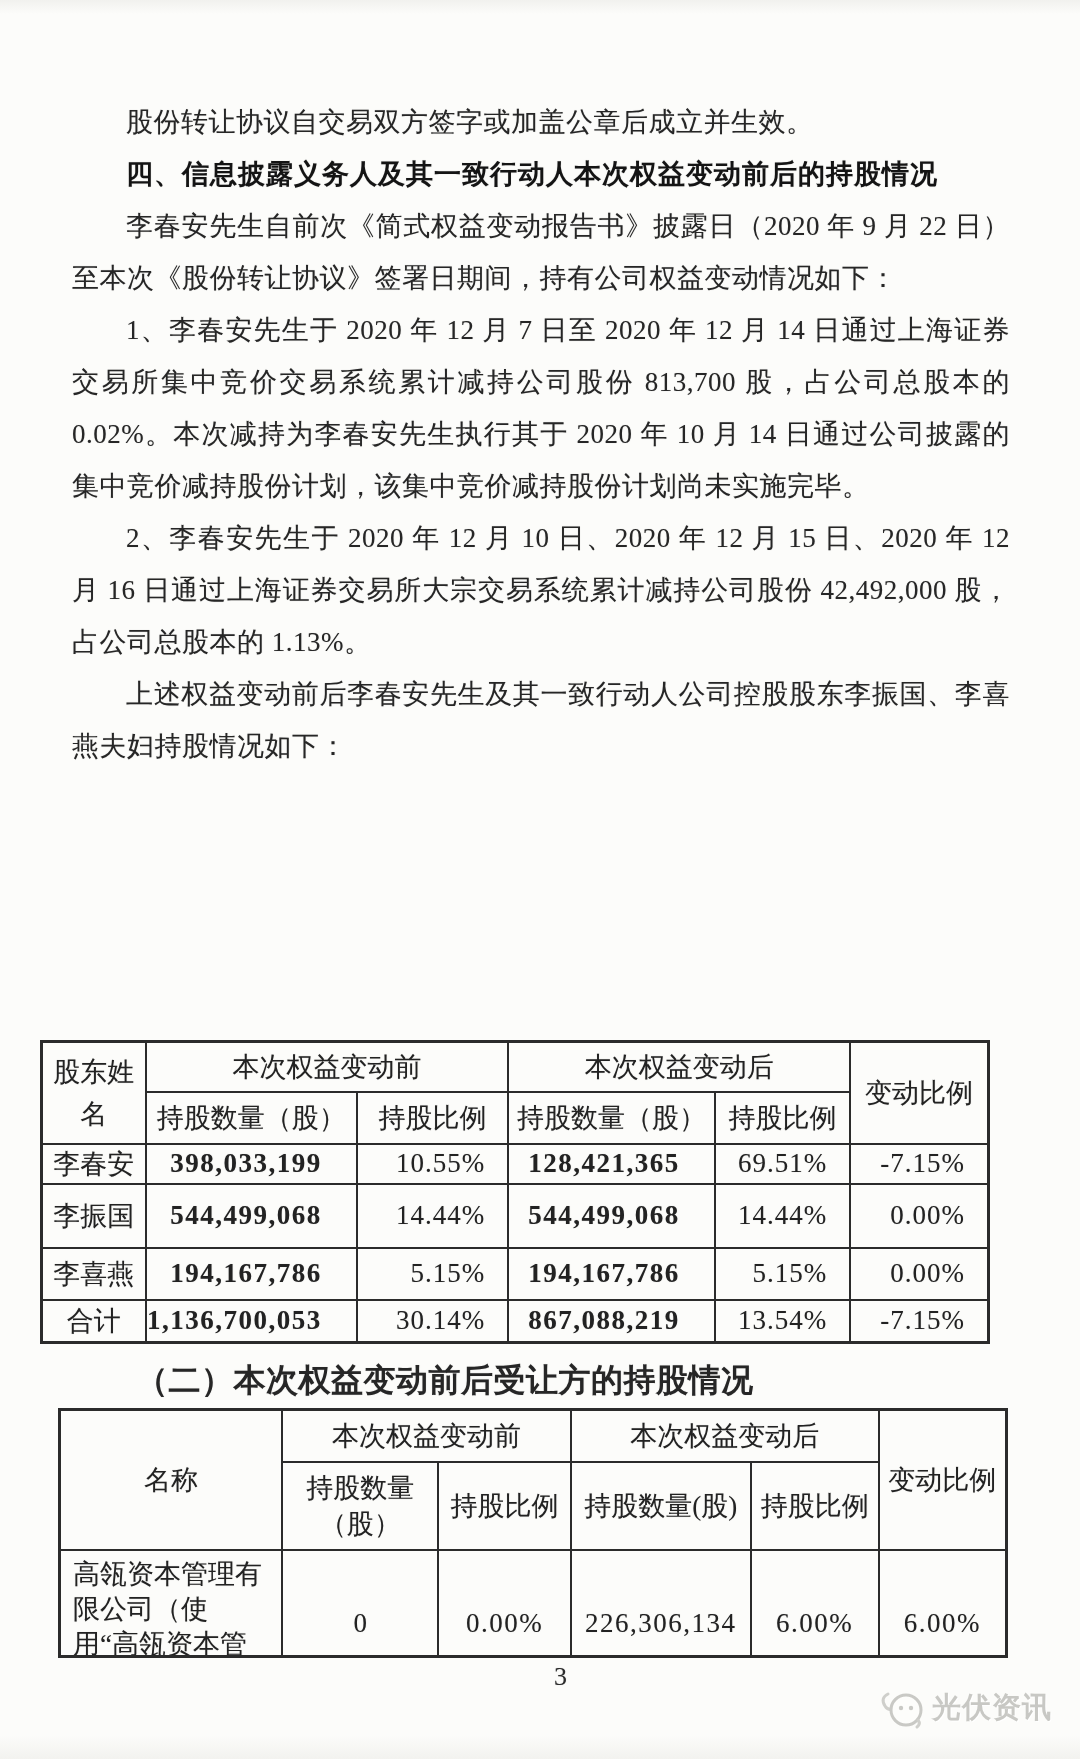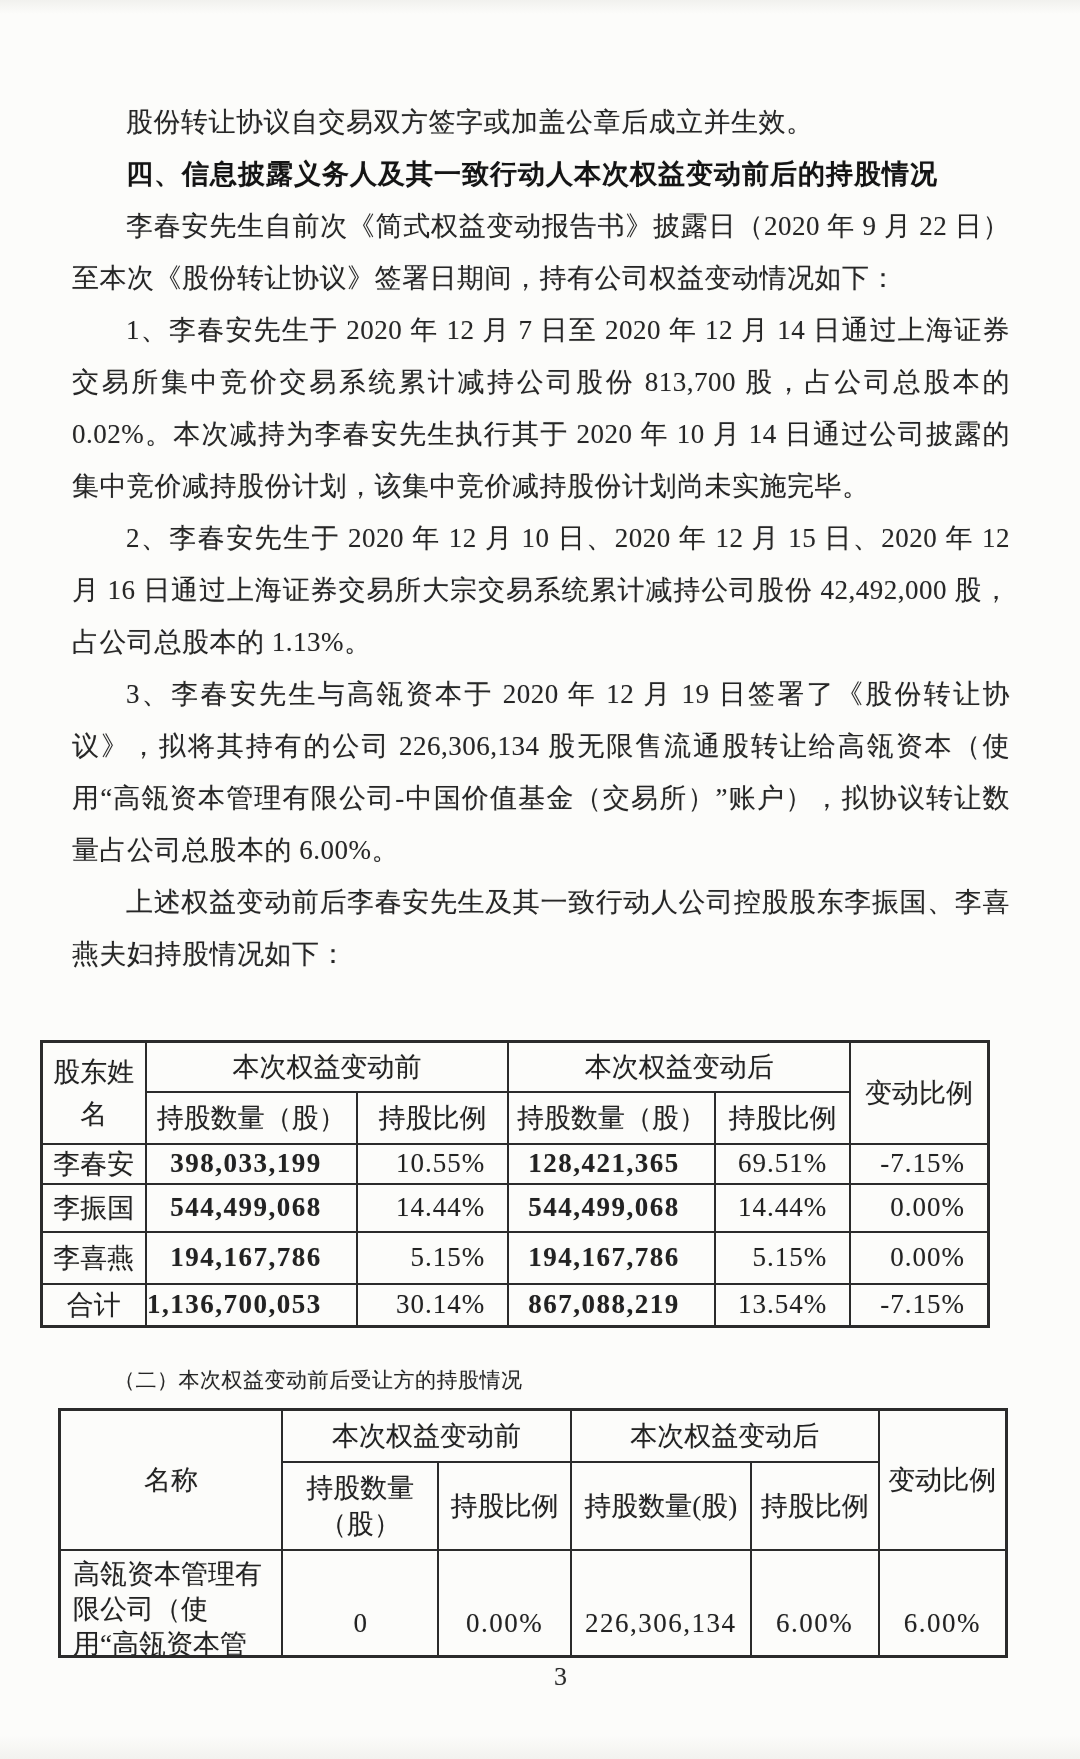--- a/index.html
+++ b/index.html
@@ -20,21 +20,21 @@
   .heading-bold { font-weight:bold; color:#141414; letter-spacing:1px; }
   
   table { border-collapse:collapse; table-layout:fixed; width:950px; font-size:27px; color:#222; }
   th,td { border:2px solid #2b2b2b; font-weight:normal; text-align:center; vertical-align:middle; padding:0; overflow:hidden; }
   .t1 { position:absolute; left:40px; top:1040px; border:3px solid #2b2b2b; }
   .num { text-align:right; padding-right:34px; letter-spacing:1.5px;font-weight:bold; }
   .pct { text-align:right; padding-right:22px; letter-spacing:1px; }
   .shareholder-head { line-height:42px; }
   .sub2-heading {
     position:absolute; left:72px; top:1354px; width:938px;
-    font-size:21px; line-height:52px; text-indent:2em; letter-spacing:0.5px;
+    font-size:32px; line-height:52px; text-indent:2em; letter-spacing:0.5px;font-weight:bold;
   }
   .t2wrap {
     position:absolute; left:58px; top:1408px; width:950px; height:247px;
     overflow:hidden; border-bottom:3px solid #2b2b2b;
   }
   .t2 { border:3px solid #2b2b2b; }
   .t2 .name-cell {
     text-align:left; vertical-align:top; padding:6px 10px 0 12px; line-height:35px;
   }
   .t2 tr.data td { border-bottom:none; }
@@ -53,21 +53,20 @@
 <body>
 
 <div class="page">
 
   <div class="text-block">
     <p>股份转让协议自交易双方签字或加盖公章后成立并生效。</p>
     <p class="heading-bold">四、信息披露义务人及其一致行动人本次权益变动前后的持股情况</p>
     <p>李春安先生自前次《简式权益变动报告书》披露日（2020 年 9 月 22 日）至本次《股份转让协议》签署日期间，持有公司权益变动情况如下：</p>
     <p>1、李春安先生于 2020 年 12 月 7 日至 2020 年 12 月 14 日通过上海证券交易所集中竞价交易系统累计减持公司股份 813,700 股，占公司总股本的 0.02%。本次减持为李春安先生执行其于 2020 年 10 月 14 日通过公司披露的集中竞价减持股份计划，该集中竞价减持股份计划尚未实施完毕。</p>
     <p>2、李春安先生于 2020 年 12 月 10 日、2020 年 12 月 15 日、2020 年 12 月 16 日通过上海证券交易所大宗交易系统累计减持公司股份 42,492,000 股，占公司总股本的 1.13%。</p>
-    <p>3、李春安先生与高瓴资本于 2020 年 12 月 19 日签署了《股份转让协议》，拟将其持有的公司 226,306,134 股无限售流通股转让给高瓴资本（使用“高瓴资本管理有限公司-中国价值基金（交易所）”账户），拟协议转让数量占公司总股本的 6.00%。</p>
     <p>上述权益变动前后李春安先生及其一致行动人公司控股股东李振国、李喜燕夫妇持股情况如下：</p>
   </div>
 
   <table class="t1">
     <colgroup>
       <col style="width:11%">
         <col style="width:22.3%">
         <col style="width:16%">
       <col style="width:21.8%">
         <col style="width:14.3%">
@@ -87,21 +86,21 @@
       <th>持股比例</th>
     </tr>
     <tr style="height:40px">
       <td>李春安</td>
       <td class="num">398,033,199</td>
       <td class="pct">10.55%</td>
       <td class="num">128,421,365</td>
       <td class="pct">69.51%</td>
       <td class="pct">-7.15%</td>
     </tr>
-    <tr style="height:48px">
+    <tr style="height:64px">
       <td>李振国</td>
       <td class="num">544,499,068</td>
       <td class="pct">14.44%</td>
       <td class="num">544,499,068</td>
       <td class="pct">14.44%</td>
       <td class="pct">0.00%</td>
     </tr>
     <tr style="height:52px">
       <td>李喜燕</td>
       <td class="num">194,167,786</td>
@@ -153,14 +152,26 @@
         <td class="spread">226,306,134</td>
         <td class="spread">6.00%</td>
         <td class="spread">6.00%</td>
       </tr>
     </tbody>
       </table>
   </div>
 
   <div class="page-number">3</div>
 
+  <div class="watermark">
+    <span style="display:inline-flex;">
+      <svg width="48" height="44" viewBox="0 0 48 44" aria-hidden="true">
+        <path d="M10 8 q-8 4 -3 12 q3 5 9 3" fill="none" stroke="#cfcfcb" stroke-width="3" stroke-linecap="round"></path>
+        <circle cx="28" cy="24" r="15" fill="#fdfdfb" stroke="#c9c9c5" stroke-width="3"></circle>
+        <circle cx="23" cy="22" r="2.2" fill="#c9c9c5"></circle>
+        <circle cx="33" cy="22" r="2.2" fill="#c9c9c5"></circle>
+        <path d="M40 34 q3 4 -1 7" fill="none" stroke="#cfcfcb" stroke-width="3" stroke-linecap="round"></path>
+      </svg>
+    </span>
+    <span>光伏资讯</span>
+  </div>
 
 </div>
 
 </body></html>

